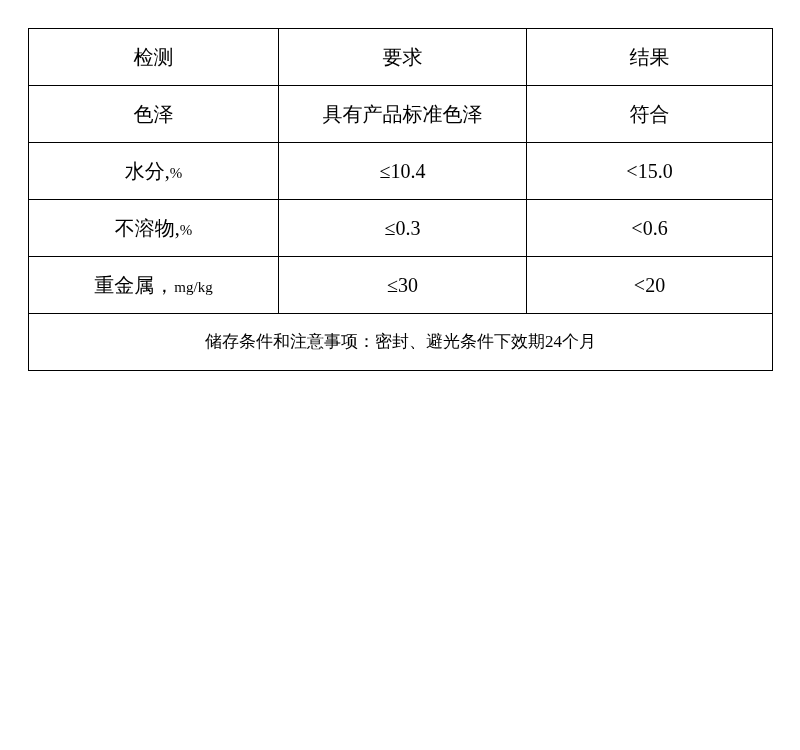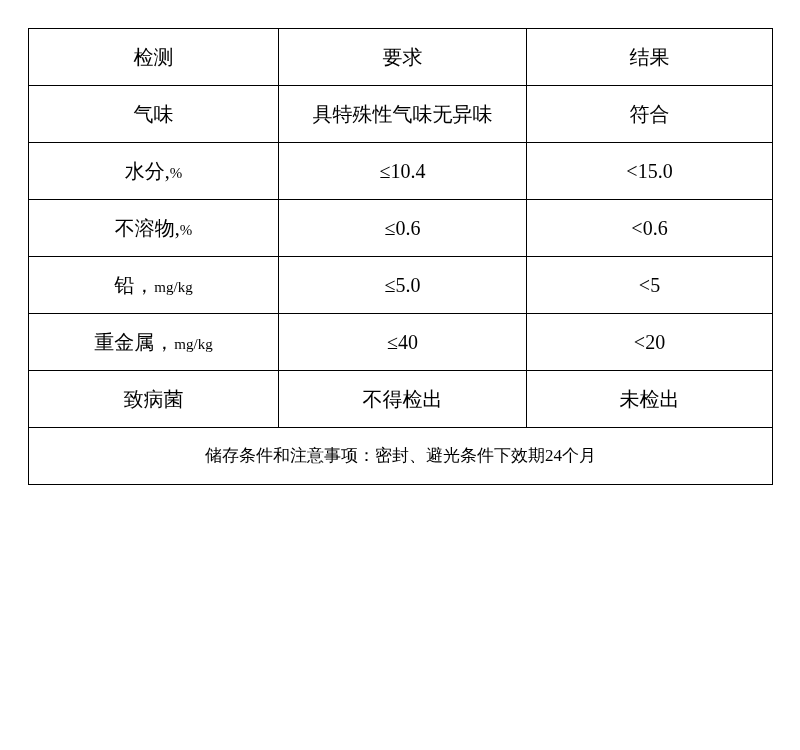--- a/index.html
+++ b/index.html
@@ -76,96 +76,74 @@
             <span class="cell-inner">检测</span>
           </td>
         <td>
             <span class="cell-inner">要求</span>
           </td>
         <td>
             <span class="cell-inner">结果</span>
           </td>
       </tr>
 
-
-
       <tr>
         <td>
-            <span class="cell-inner"><span>气味</span><span class="unit"></span></span>
+            <span class="cell-inner"><span>色泽</span><span class="unit"></span></span>
           </td>
         <td>
-            <span class="cell-inner">具特殊性气味无异味</span>
+            <span class="cell-inner">具有产品标准色泽</span>
           </td>
         <td>
             <span class="cell-inner">符合</span>
           </td>
       </tr>
+
+
 
 
       <tr>
         <td>
             <span class="cell-inner"><span>水分,</span><span class="unit">%</span></span>
           </td>
         <td>
             <span class="cell-inner">≤10.4</span>
           </td>
         <td>
             <span class="cell-inner">&lt;15.0</span>
           </td>
       </tr>
 
       <tr>
         <td>
             <span class="cell-inner"><span>不溶物,</span><span class="unit">%</span></span>
           </td>
         <td>
-            <span class="cell-inner">≤0.6</span>
+            <span class="cell-inner">≤0.3</span>
           </td>
         <td>
             <span class="cell-inner">&lt;0.6</span>
           </td>
       </tr>
 
 
-      <tr>
-        <td>
-            <span class="cell-inner"><span>铅，</span><span class="unit">mg/kg</span></span>
-          </td>
-        <td>
-            <span class="cell-inner">≤5.0</span>
-          </td>
-        <td>
-            <span class="cell-inner">&lt;5</span>
-          </td>
-      </tr>
 
       <tr>
         <td>
             <span class="cell-inner"><span>重金属，</span><span class="unit">mg/kg</span></span>
           </td>
         <td>
-            <span class="cell-inner">≤40</span>
+            <span class="cell-inner">≤30</span>
           </td>
         <td>
             <span class="cell-inner">&lt;20</span>
           </td>
       </tr>
 
 
-      <tr>
-        <td>
-            <span class="cell-inner"><span>致病菌</span><span class="unit"></span></span>
-          </td>
-        <td>
-            <span class="cell-inner">不得检出</span>
-          </td>
-        <td>
-            <span class="cell-inner">未检出</span>
-          </td>
-      </tr>
 
       <tr class="footer-row">
         <td colspan="3">
             <span class="footer-text">储存条件和注意事项：密封、避光条件下效期24个月</span>
           </td>
       </tr>
     </tbody>
   </table>
 </div>
 

